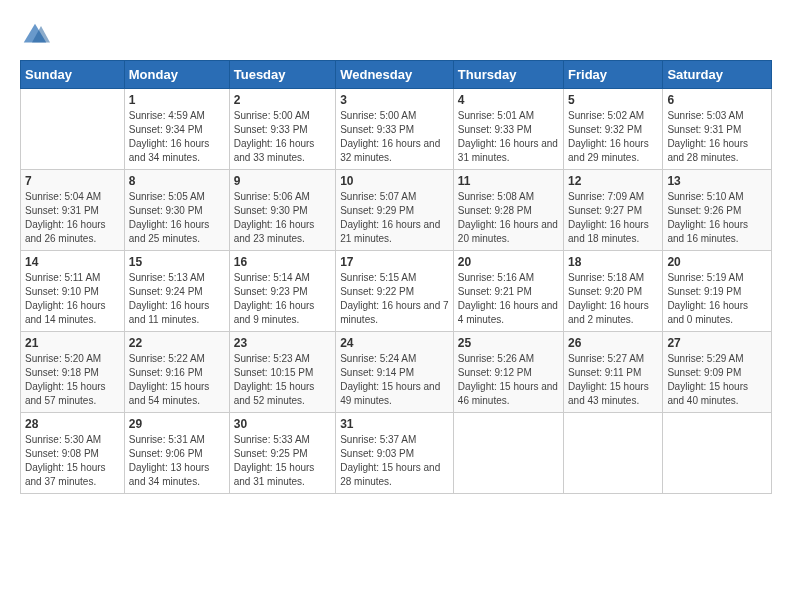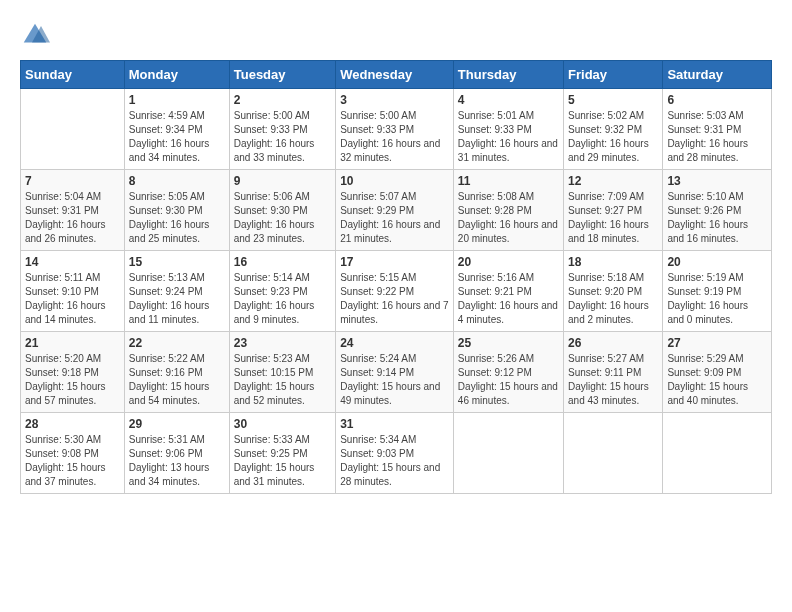--- a/index.html
+++ b/index.html
@@ -245,21 +245,21 @@
           <span class="day-info">Daylight: 15 hours and 37 minutes.</span></td>
         <td><span class="day-number">29</span>
           <span class="day-info">Sunrise: 5:31 AM</span><br>
           <span class="day-info">Sunset: 9:06 PM</span><br>
           <span class="day-info">Daylight: 13 hours and 34 minutes.</span></td>
         <td><span class="day-number">30</span>
           <span class="day-info">Sunrise: 5:33 AM</span><br>
           <span class="day-info">Sunset: 9:25 PM</span><br>
           <span class="day-info">Daylight: 15 hours and 31 minutes.</span></td>
         <td><span class="day-number">31</span>
-          <span class="day-info">Sunrise: 5:34 AM</span><br>
+          <span class="day-info">Sunrise: 5:37 AM</span><br>
           <span class="day-info">Sunset: 9:03 PM</span><br>
           <span class="day-info">Daylight: 15 hours and 28 minutes.</span></td>
         <td class="empty-cell"></td>
         <td class="empty-cell"></td>
         <td class="empty-cell"></td>
       </tr>
     </tbody>
 </table>
 
 </body></html>

